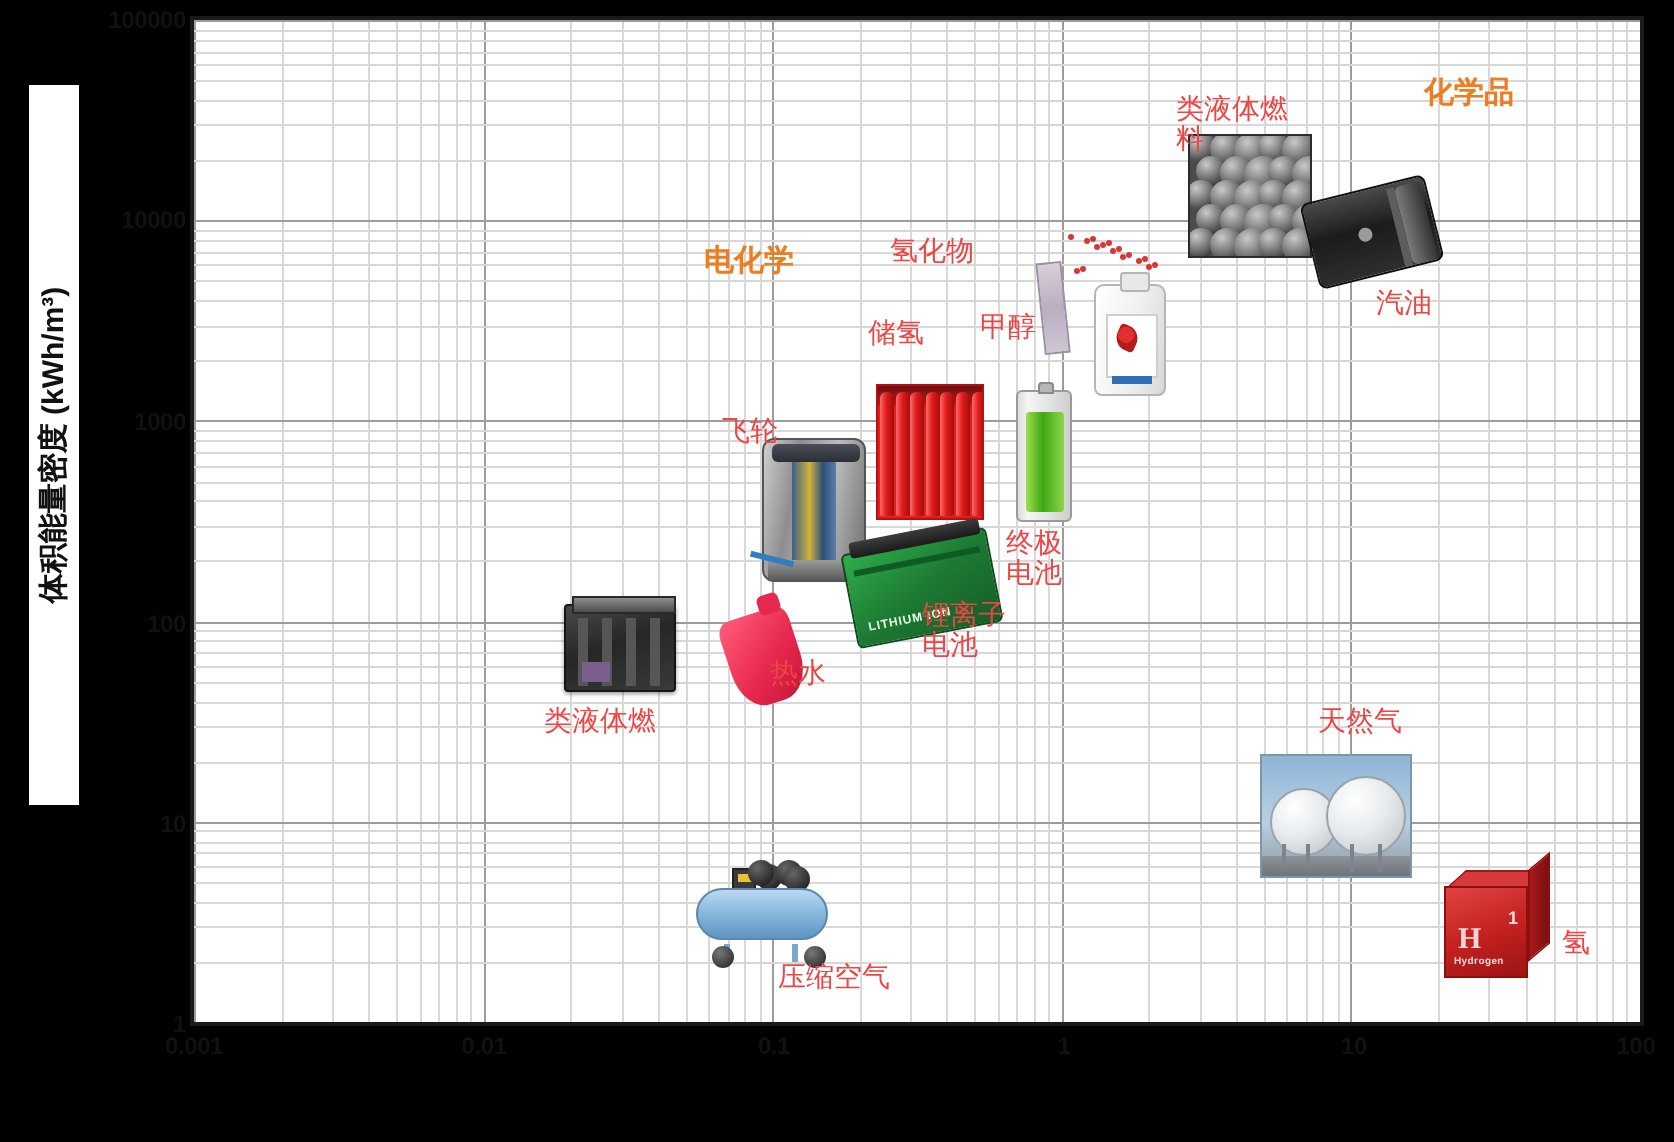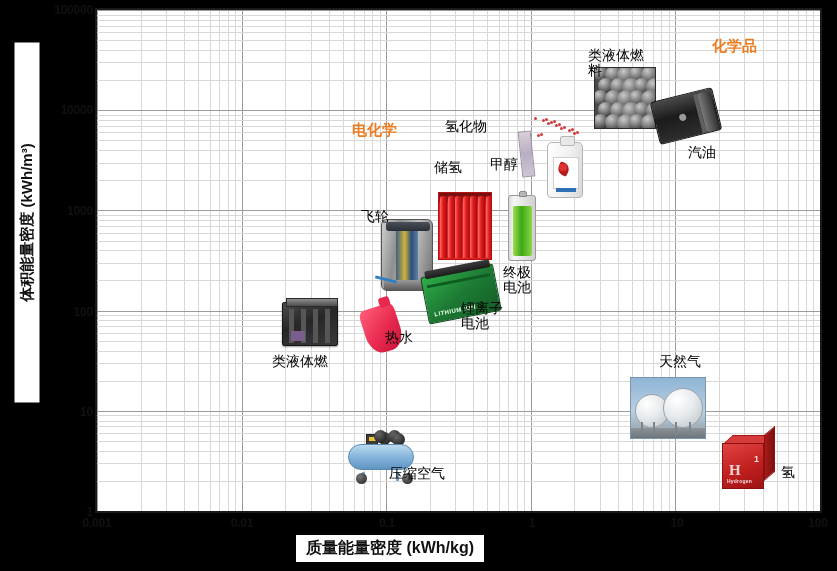--- a/index.html
+++ b/index.html
@@ -84,21 +84,21 @@
   .cat {
     position: absolute;
     font-size: 15px; font-weight: bold;
     color: #ed7d21;
     white-space: nowrap;
   }
 
   
   .lbl {
     position: absolute;
-    font-size: 13px; color: #000000;
+    font-size: 13px; color: #ef4444;
     line-height: 1.05;
     white-space: pre-line;
     font-family: "DejaVu Sans", sans-serif;
   }
   .lbl.big { font-size: 14px; }
 
   
   .pic { position: absolute; }
 
   
@@ -592,28 +592,27 @@
           <i style="left:12px; top:0px;"></i>
           <i style="left:30px; top:3px;"></i>
         </div>
         <div class="cmp-tank"></div>
         <div class="cmp-leg" style="left:14px;"></div>
         <div class="cmp-leg" style="left:48px;"></div>
         <div class="cmp-wheel" style="left:8px;"></div>
         <div class="cmp-wheel" style="left:54px;"></div>
       </div>
     </div>
-    <div class="lbl big" style="left:292px; top:456px;">压缩空气</div>
+    <div class="lbl big" style="left:292px; top:472px;">压缩空气</div>
 
   </div>
 
   <div class="ticklayer">
     <div class="xtick" style="left:97px">0.001</div>
     <div class="xtick" style="left:242px">0.01</div>
     <div class="xtick" style="left:387px">0.1</div>
     <div class="xtick" style="left:532px">1</div>
     <div class="xtick" style="left:677px">10</div>
     <div class="xtick" style="left:818px">100</div>
   </div>
 
-  <div class="xtitle">质量能量密度 (kWh/kg)</div>
 
 </div>
 
 </body></html>

